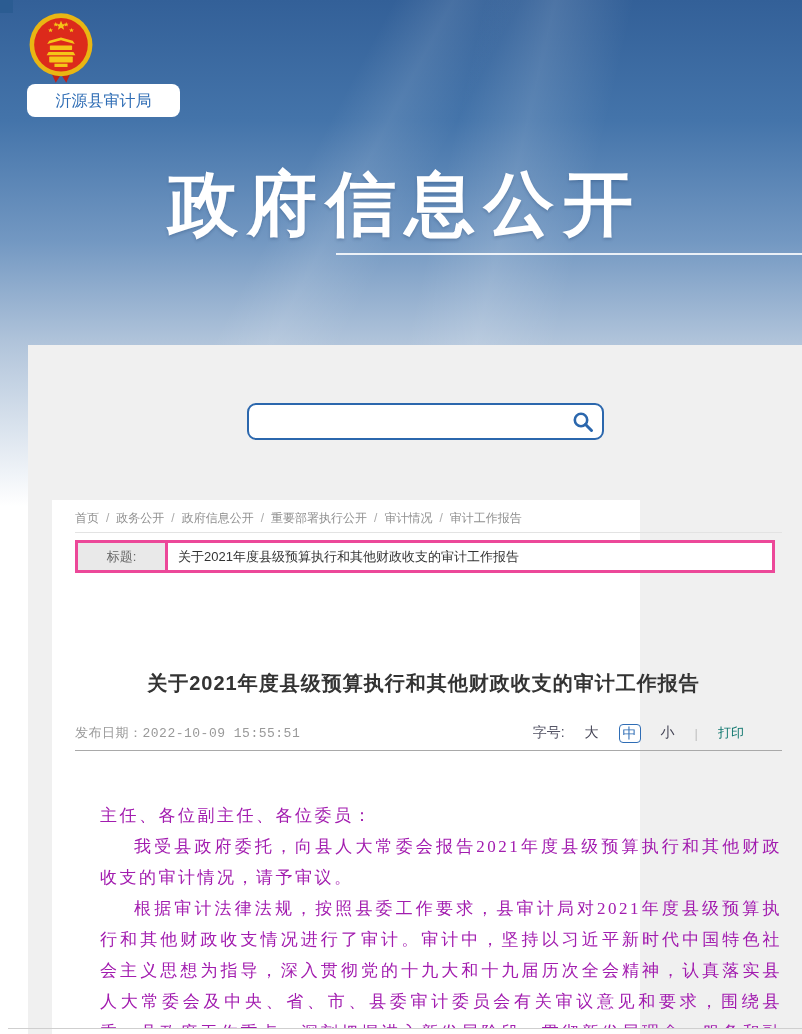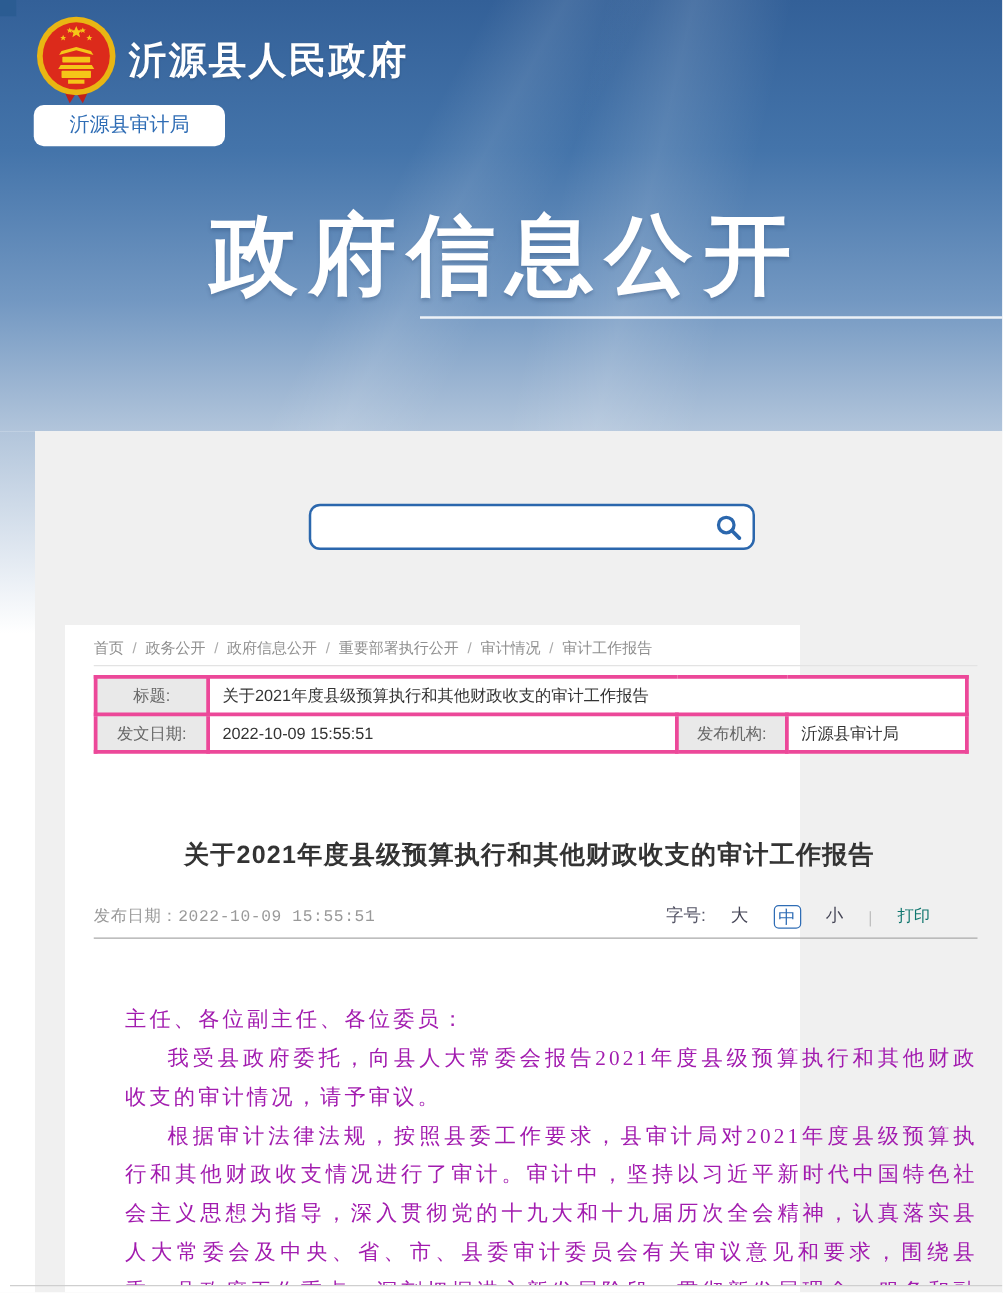--- a/index.html
+++ b/index.html
@@ -130,21 +130,20 @@
         <path transform="translate(58 19) scale(0.62)" d="M0,-6 L1.8,-1.9 L6,-1.9 L2.7,0.9 L3.8,5 L0,2.5 L-3.8,5 L-2.7,0.9 L-6,-1.9 L-1.8,-1.9 Z"></path>
         <path transform="translate(66 28) scale(0.62)" d="M0,-6 L1.8,-1.9 L6,-1.9 L2.7,0.9 L3.8,5 L0,2.5 L-3.8,5 L-2.7,0.9 L-6,-1.9 L-1.8,-1.9 Z"></path>
         <path d="M29 49 L50 43 L71 49 L68 44 L50 39 L32 44 Z"></path>
         <rect x="33" y="51" width="34" height="7" rx="1"></rect>
         <path d="M28 66 L72 66 L69 61 L31 61 Z"></path>
         <rect x="32" y="68" width="36" height="9" rx="1"></rect>
         <rect x="40" y="79" width="20" height="5"></rect>
       </g>
     </svg>
 
-    <div class="site-name">沂源县人民政府</div>
 
     <button class="dept-btn">沂源县审计局</button>
 
     <div class="banner-title">政府信息公开</div>
     <div class="banner-underline"></div>
   </div>
 
   <div class="left-fade"></div>
 
   <div class="panel">
@@ -170,26 +169,20 @@
             <col style="width:90px">
             <col style="width:375px">
             <col style="width:88px">
             <col style="width:144px">
           </colgroup>
         <tbody>
             <tr>
           <td class="lbl">标题:</td>
           <td class="val" colspan="3">关于2021年度县级预算执行和其他财政收支的审计工作报告</td>
         </tr>
-        <tr>
-          <td class="lbl">发文日期:</td>
-          <td class="val">2022-10-09 15:55:51</td>
-          <td class="lbl">发布机构:</td>
-          <td class="val">沂源县审计局</td>
-        </tr>
       </tbody>
         </table>
 
       <div class="article-title">关于2021年度县级预算执行和其他财政收支的审计工作报告</div>
 
       <div class="meta-row">
         <div class="pub-date"><span>发布日期：</span><span>2022-10-09 15:55:51</span></div>
         <div class="font-controls">
           <span class="fc-label">字号:</span>
           <span class="fc-size">大</span>

